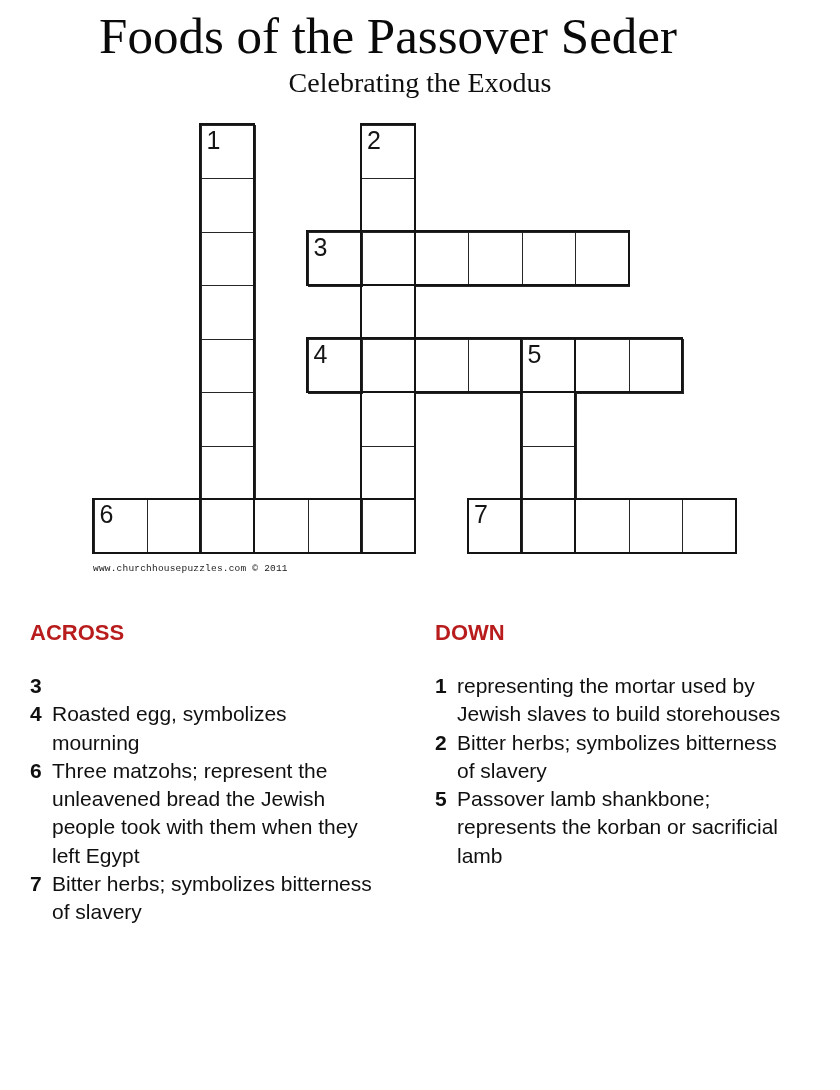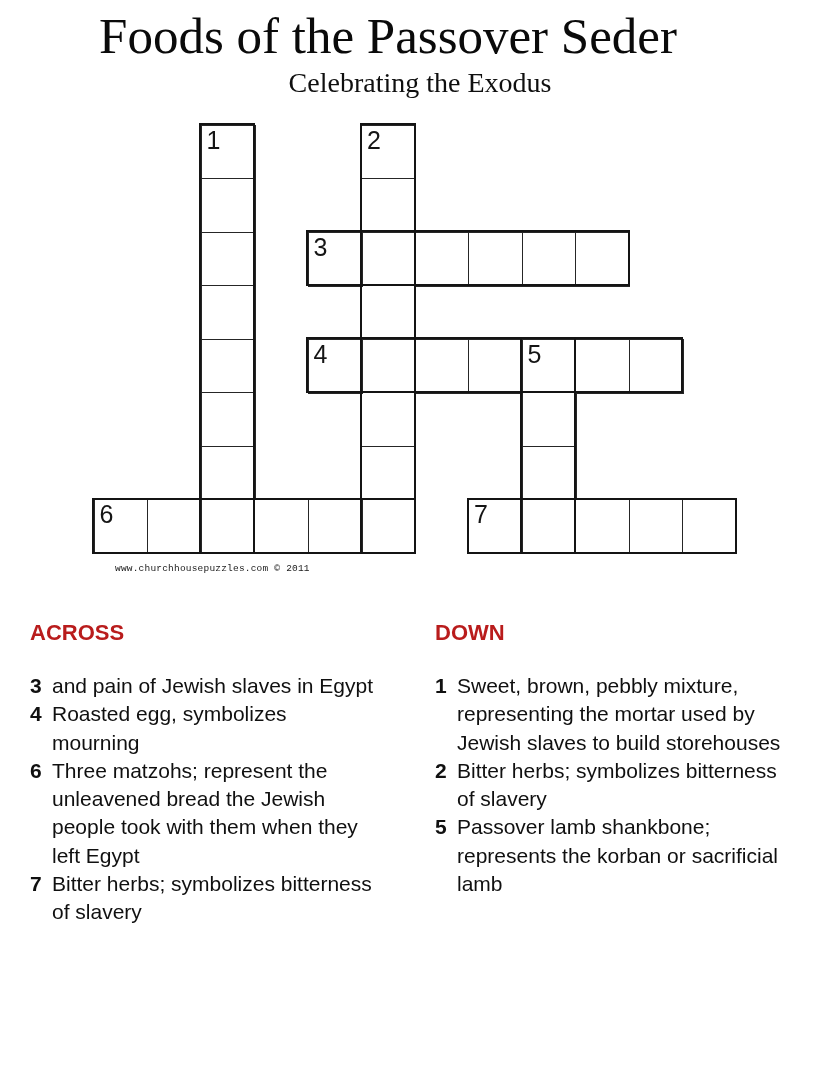--- a/index.html
+++ b/index.html
@@ -48,21 +48,20 @@
     z-index: 2;
     pointer-events: none;
   }
   .attribution {
     position: absolute; left: 93px; top: 562px;
     font-family: "Liberation Mono", monospace;
     font-size: 9.5px; line-height: 14px;
     letter-spacing: 0.2px;
     color: #1a1a1a;
     white-space: pre;
-    margin-left: 22px;
   }
   .clue-header {
     position: absolute; top: 621px;
     font-size: 22px; line-height: 24px;
     font-weight: bold; color: #b91c1c;
     white-space: pre;
   }
   #across-header { left: 30px; }
   #down-header   { left: 435px; }
   .clue-list {
@@ -151,21 +150,20 @@
 
 <div class="attribution">www.churchhousepuzzles.com © 2011</div>
 
 <div class="clue-header" id="across-header">ACROSS</div>
 <div class="clue-header" id="down-header">DOWN</div>
 
 <div class="clue-list" id="across-clues">
     <div class="clue">
       <span class="clue-num">3</span>
       <div class="clue-lines">
-        <div class="clue-line">and pain of Jewish slaves in Egypt</div>
       </div>
     </div>
     <div class="clue">
       <span class="clue-num">4</span>
       <div class="clue-lines">
         <div class="clue-line">Roasted egg, symbolizes</div>
         <div class="clue-line">mourning</div>
       </div>
     </div>
     <div class="clue">
@@ -182,21 +180,20 @@
       <div class="clue-lines">
         <div class="clue-line">Bitter herbs; symbolizes bitterness</div>
         <div class="clue-line">of slavery</div>
       </div>
     </div>
   </div>
 <div class="clue-list" id="down-clues">
     <div class="clue">
       <span class="clue-num">1</span>
       <div class="clue-lines">
-        <div class="clue-line">Sweet, brown, pebbly mixture,</div>
         <div class="clue-line">representing the mortar used by</div>
         <div class="clue-line">Jewish slaves to build storehouses</div>
       </div>
     </div>
     <div class="clue">
       <span class="clue-num">2</span>
       <div class="clue-lines">
         <div class="clue-line">Bitter herbs; symbolizes bitterness</div>
         <div class="clue-line">of slavery</div>
       </div>

